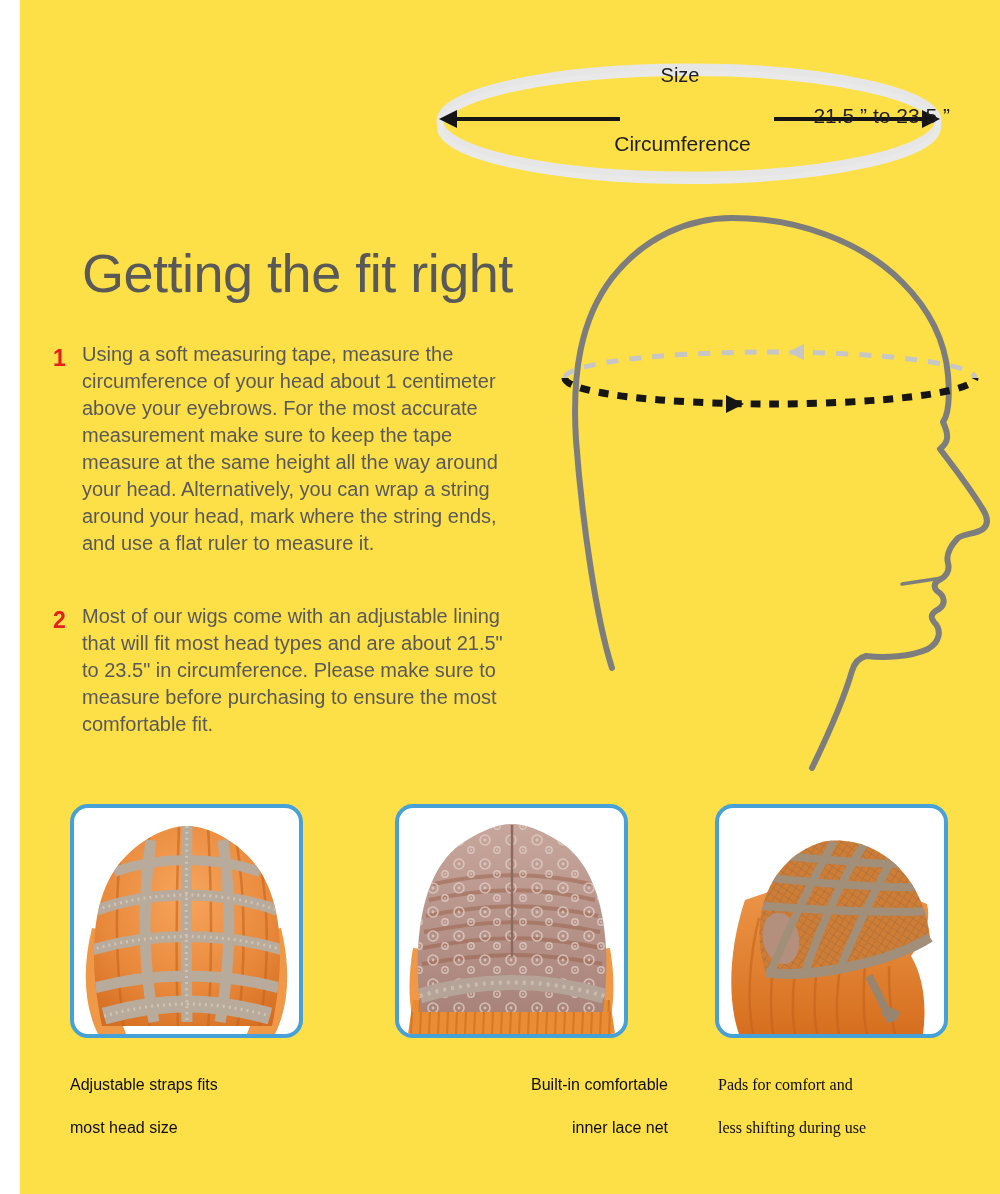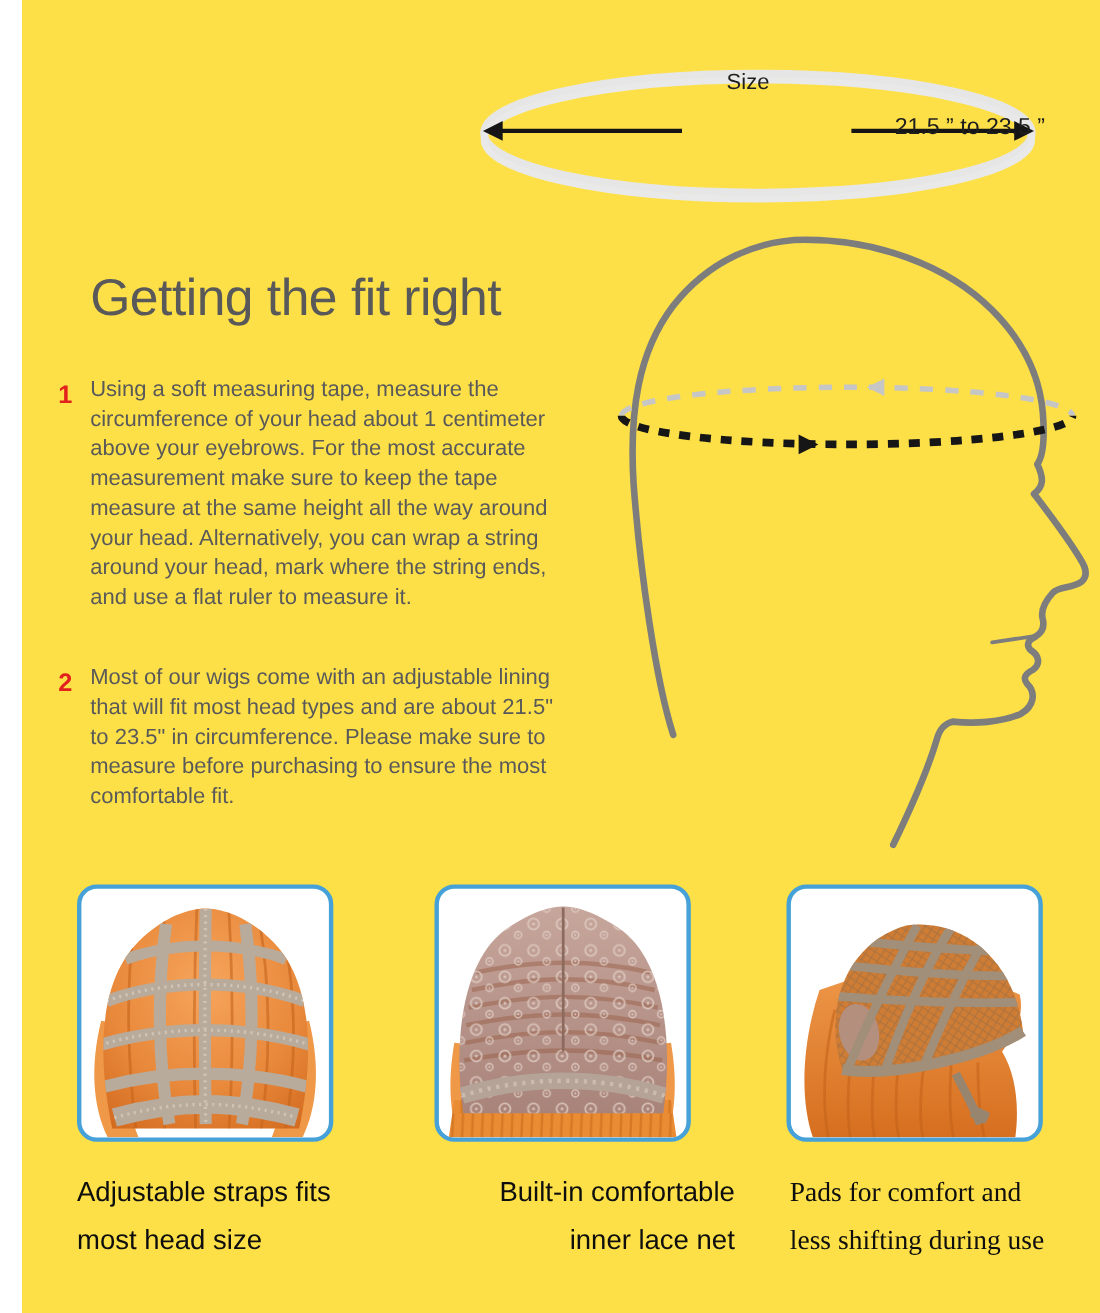--- a/index.html
+++ b/index.html
@@ -10,36 +10,36 @@
   
   .size-diagram{position:absolute;left:410px;top:58px;width:520px;height:132px;}
   .size-diagram svg{position:absolute;left:0;top:0;}
   .size-label{position:absolute;left:0;top:6px;width:500px;text-align:center;
     font-size:20px;color:#1e1e1e;}
   .size-range{position:absolute;left:0;top:46px;width:520px;text-align:right;
     font-size:21px;color:#1e1e1e;}
   .circ-label{position:absolute;left:0;top:74px;width:505px;text-align:center;
     font-size:21px;color:#1e1e1e;}
   
-  .heading{position:absolute;left:62px;top:242px;font-size:47px;color:#59595a;
+  .heading{position:absolute;left:62px;top:242px;font-size:54px;color:#59595a;
     letter-spacing:-0.5px;}
   
   .step-number{position:absolute;left:33px;width:26px;font-size:23px;font-weight:bold;
     color:#e3211c;}
   .step-text{position:absolute;left:62px;width:472px;font-size:20px;line-height:27px;
     color:#59595a;white-space:pre-line;}
   #step1-num{top:345px;} #step1-text{top:341px;}
   #step2-num{top:607px;} #step2-text{top:603px;}
   
   .head-figure{position:absolute;left:530px;top:190px;width:470px;height:600px;}
   
   .photo-card{position:absolute;top:804px;width:225px;height:226px;background:#fff;
     border:4px solid #45a1d8;border-radius:18px;overflow:hidden;}
   #card1{left:50px;} #card2{left:375px;} #card3{left:695px;}
-  .caption{position:absolute;top:1063px;width:270px;font-size:25px;line-height:43px;
+  .caption{position:absolute;top:1063px;width:270px;font-size:16px;line-height:43px;
     color:#0e0e0e;white-space:pre-line;}
   #caption1{left:50px;} #caption2{left:378px;text-align:right;} #caption3{left:698px;font-family:Liberation Serif, serif;}
 </style>
 </head>
 <body>
 
 <div class="page">
 
   <div class="size-diagram">
     <svg width="520" height="132" viewBox="0 0 520 132">
@@ -47,20 +47,21 @@
       <ellipse cx="259" cy="69" rx="249" ry="54" fill="none" stroke="#e9e9e9" stroke-width="6"></ellipse>
       <g stroke="#151515" stroke-width="4">
         <line x1="22" y1="61" x2="190" y2="61"></line>
         <line x1="344" y1="61" x2="496" y2="61"></line>
       </g>
       <polygon points="9,61 27,52 27,70" fill="#151515"></polygon>
       <polygon points="510,61 492,52 492,70" fill="#151515"></polygon>
     </svg>
     <div class="size-label">Size</div>
     <div class="size-range">21.5 ” to 23.5 ”</div>
+    <div class="circ-label">Circumference</div>
   </div>
 
   <div class="heading">Getting the fit right</div>
 
   <div class="step-number" id="step1-num">1</div>
   <div class="step-text" id="step1-text">Using a soft measuring tape, measure the
 circumference of your head about 1 centimeter
 above your eyebrows. For the most accurate
 measurement make sure to keep the tape
 measure at the same height all the way around

